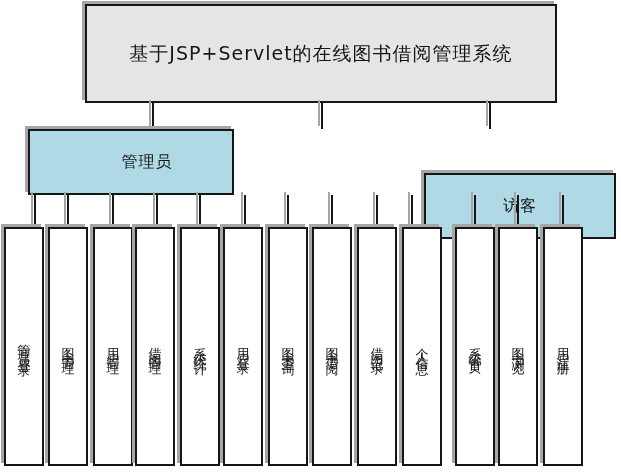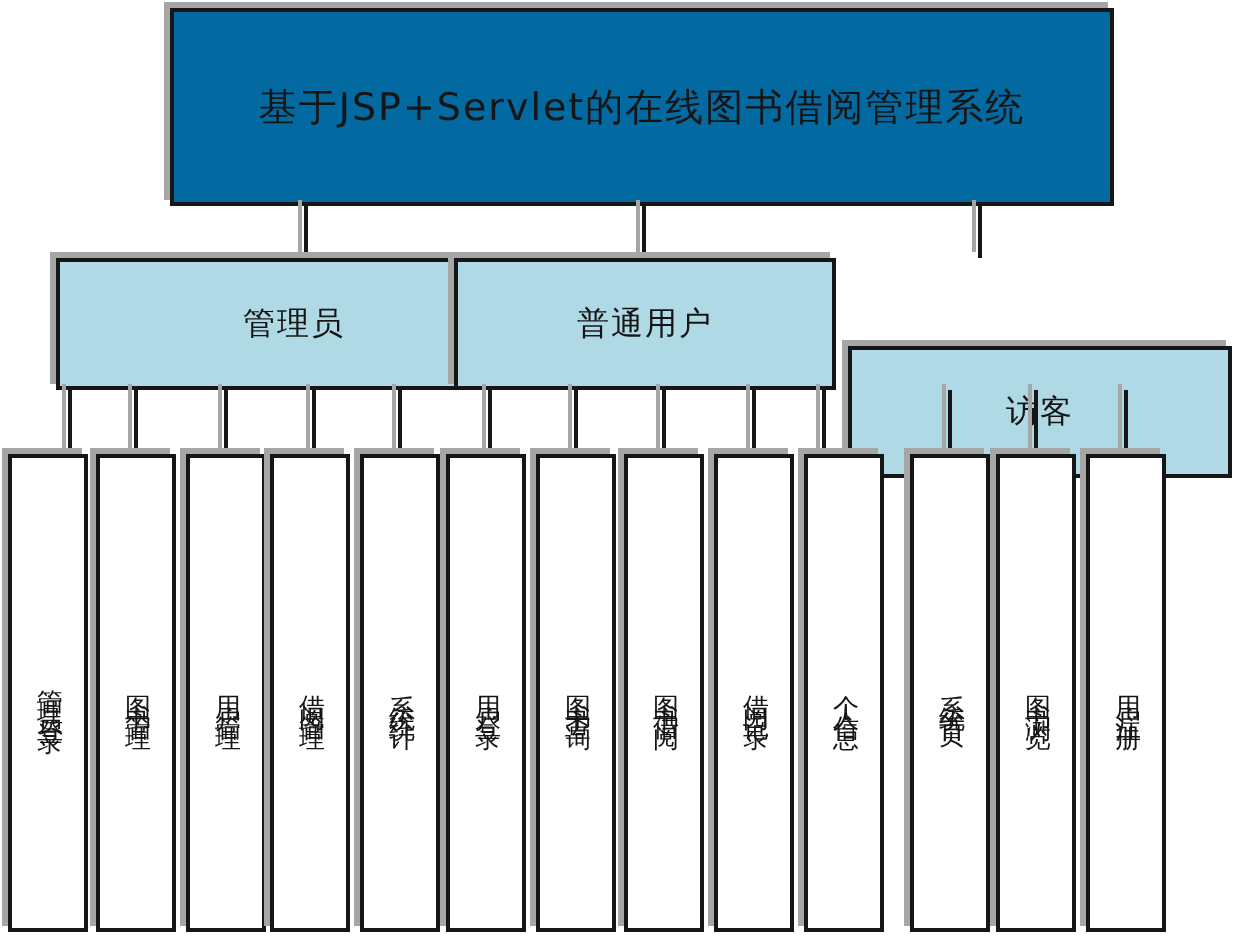--- a/index.html
+++ b/index.html
@@ -5,21 +5,21 @@
   html,body{margin:0;padding:0;background:#ffffff;}
   .stage{
     position:relative;width:621px;height:473px;background:#ffffff;overflow:hidden;
     font-family:"DejaVu Sans","Liberation Sans",sans-serif;color:#151515;
   }
   .box{
     position:absolute;box-sizing:border-box;border:2px solid #161616;
     display:flex;align-items:center;justify-content:center;
     box-shadow:-3px -3px 0 #a6a6a6;text-align:center;
   }
-  .root{left:85px;top:4px;width:472px;height:99px;background:#0369a1;font-size:19px;letter-spacing:1px;}
+  .root{left:85px;top:4px;width:472px;height:99px;background:#e5e5e5;font-size:19px;letter-spacing:1px;}
   .role{top:129px;height:66px;background:#aed9e5;font-size:16px;letter-spacing:1px;}
   .role-a{left:28px;width:206px;padding-left:32px;}
   .role-b{left:227px;width:191px;}
   .role-c{left:424px;width:192px;margin-top:44px;}
   .leaf{top:227px;width:40px;height:239px;background:#ffffff;font-size:13px;}
   .vtext{writing-mode:vertical-rl;text-orientation:upright;letter-spacing:5px;line-height:1;}
   .vline{position:absolute;width:2px;background:#161616;box-shadow:-3px -3px 0 #a6a6a6;}
   .vline.top{top:103px;height:26px;}
   .vline.mid{top:195px;height:32px;}
 </style>
@@ -28,21 +28,20 @@
 
 <div class="stage">
 
   <div class="box root">基于JSP+Servlet的在线图书借阅管理系统</div>
 
   <div class="vline top" style="left:152px;"></div>
   <div class="vline top" style="left:321px;"></div>
   <div class="vline top" style="left:489px;"></div>
 
   <div class="box role role-a">管理员</div>
-  <div class="box role role-b">普通用户</div>
   <div class="box role role-c">访客</div>
 
   <div class="vline mid" style="left:34px;"></div>
   <div class="vline mid" style="left:67px;"></div>
   <div class="vline mid" style="left:112px;"></div>
   <div class="vline mid" style="left:156px;"></div>
   <div class="vline mid" style="left:199px;"></div>
   <div class="vline mid" style="left:244px;"></div>
   <div class="vline mid" style="left:287px;"></div>
   <div class="vline mid" style="left:331px;"></div>

